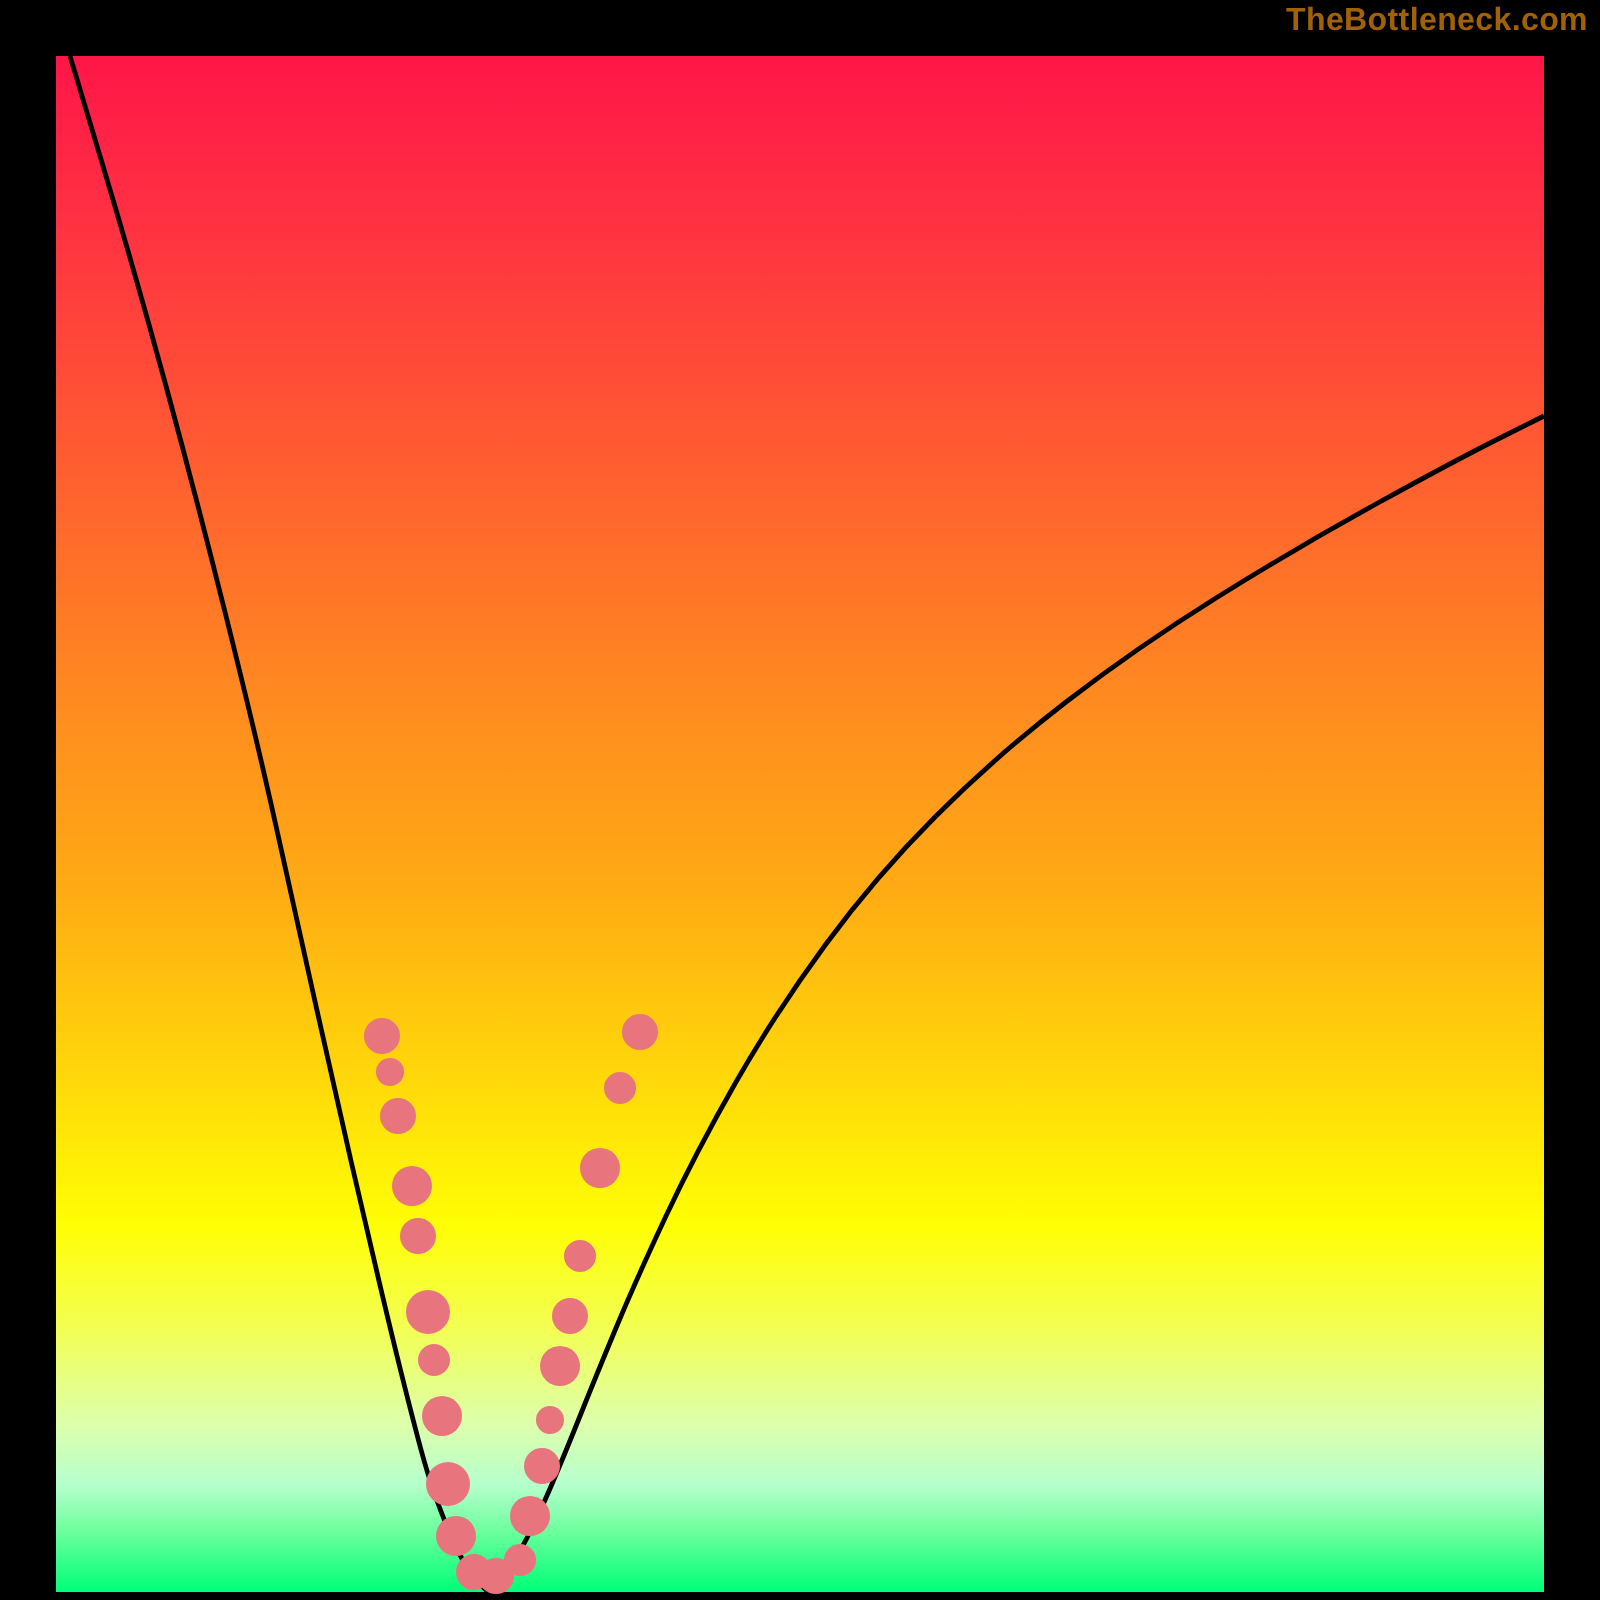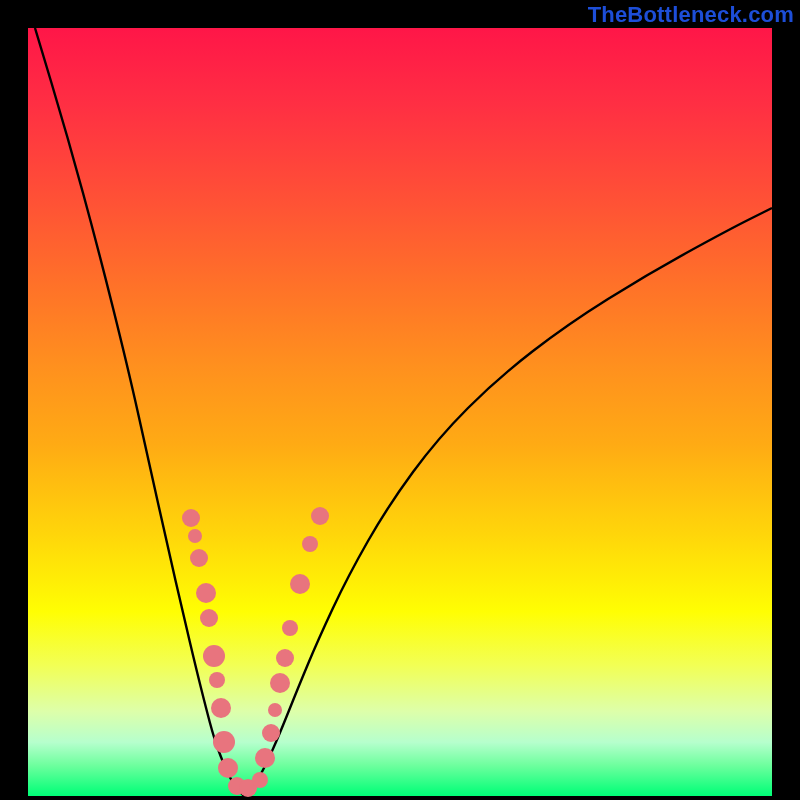--- a/index.html
+++ b/index.html
@@ -47,23 +47,23 @@
     top: 0;
     width: 744px;
     height: 768px;
     overflow: visible;
   }
   .watermark {
     position: absolute;
     top: 2px;
     right: 6px;
     font-family: Arial, Helvetica, sans-serif;
-    font-size: 22px;
+    font-size: 16px;
     font-weight: 600;
-    color: #1d4ed8;
+    color: #a16207;
     letter-spacing: 0.2px;
     z-index: 5;
   }
   .dot {
     fill: #e8747e;
   }
 </style>
 </head>
 <body>
 

